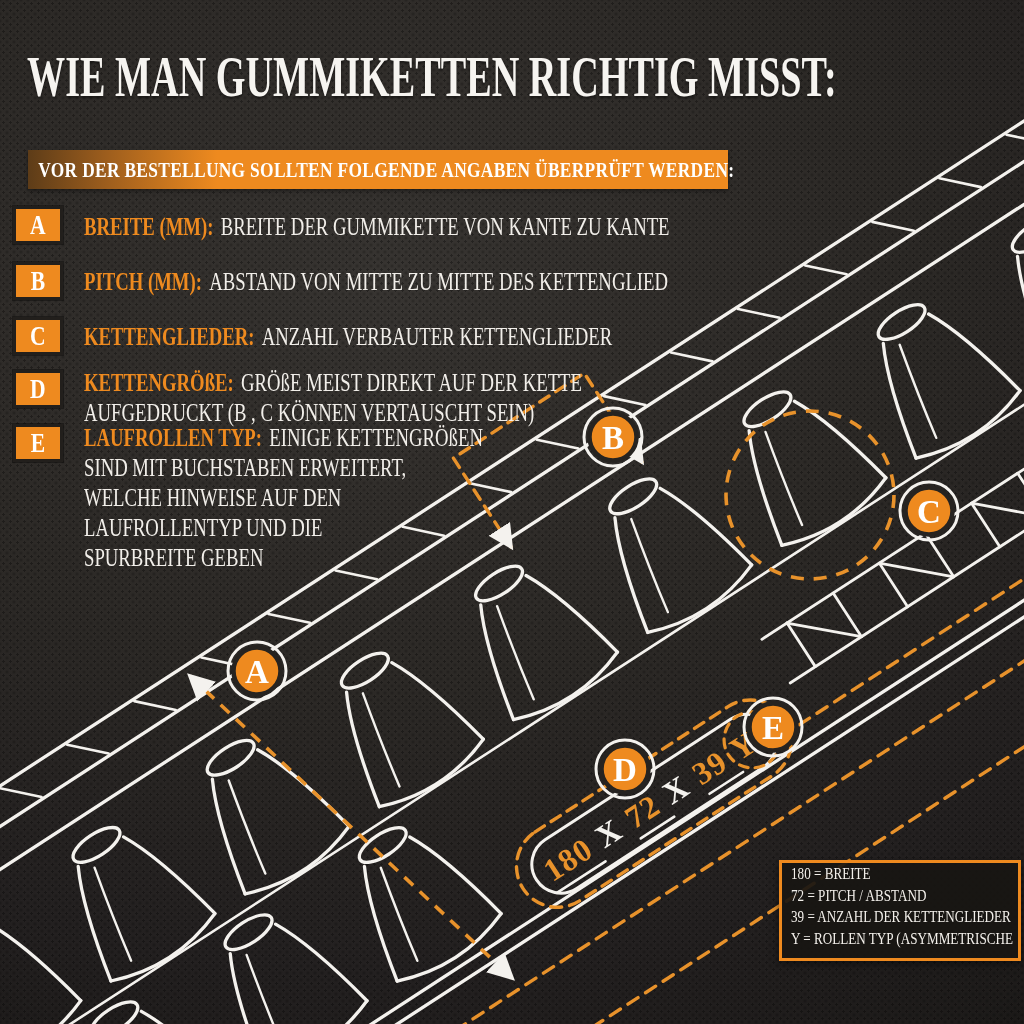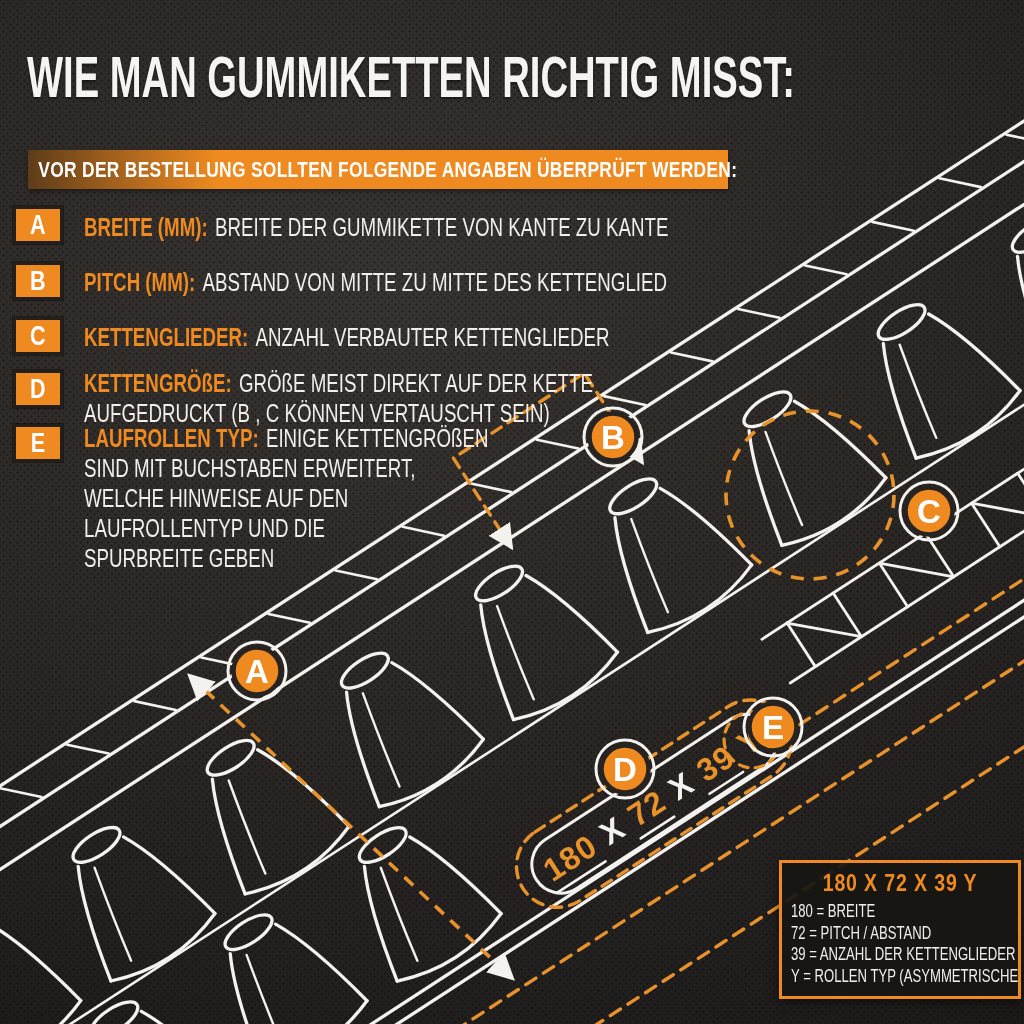--- a/index.html
+++ b/index.html
@@ -1,18 +1,18 @@
 <!DOCTYPE html>
 <html><head>
 <meta charset="utf-8">
 <style>
   html,body{margin:0;padding:0;background:#141210;}
   .stage{
     position:relative;width:1024px;height:1024px;overflow:hidden;
-    font-family:Liberation Sans, sans-serif;
+    font-family:Liberation Serif, serif;
     background:radial-gradient(1250px 950px at 38% 28%, #373431 0%, #2c2926 42%, #232020 72%, #1a1816 100%);
   }
   .texture{
     position:absolute;inset:0;pointer-events:none;
     background-image:
       radial-gradient(rgba(0,0,0,.40) 1.1px, rgba(255,255,255,.012) 1.3px, transparent 1.9px),
       radial-gradient(rgba(0,0,0,.28) 1.0px, transparent 1.7px);
     background-size:7px 7px,7px 7px;
     background-position:0 0,3.5px 3.5px;
     opacity:.75;
@@ -243,21 +243,20 @@
   </div>
   <div class="item" style="top:423px">
     <div class="row"><span class="lbl">LAUFROLLEN TYP:</span><span>EINIGE KETTENGRÖßEN</span></div>
     <div class="row">SIND MIT BUCHSTABEN ERWEITERT,</div>
     <div class="row">WELCHE HINWEISE AUF DEN</div>
     <div class="row">LAUFROLLENTYP UND DIE</div>
     <div class="row">SPURBREITE GEBEN</div>
   </div>
 
   <div class="example">
-    <div class="example-size"><span>180 X 72 X 39 Y</span></div>
     <div class="example-lines">
       <div>180 = BREITE</div>
       <div>72 = PITCH / ABSTAND</div>
       <div>39 = ANZAHL DER KETTENGLIEDER</div>
       <div>Y = ROLLEN TYP (ASYMMETRISCHE</div>
 
     </div>
   </div>
 </div>
 

